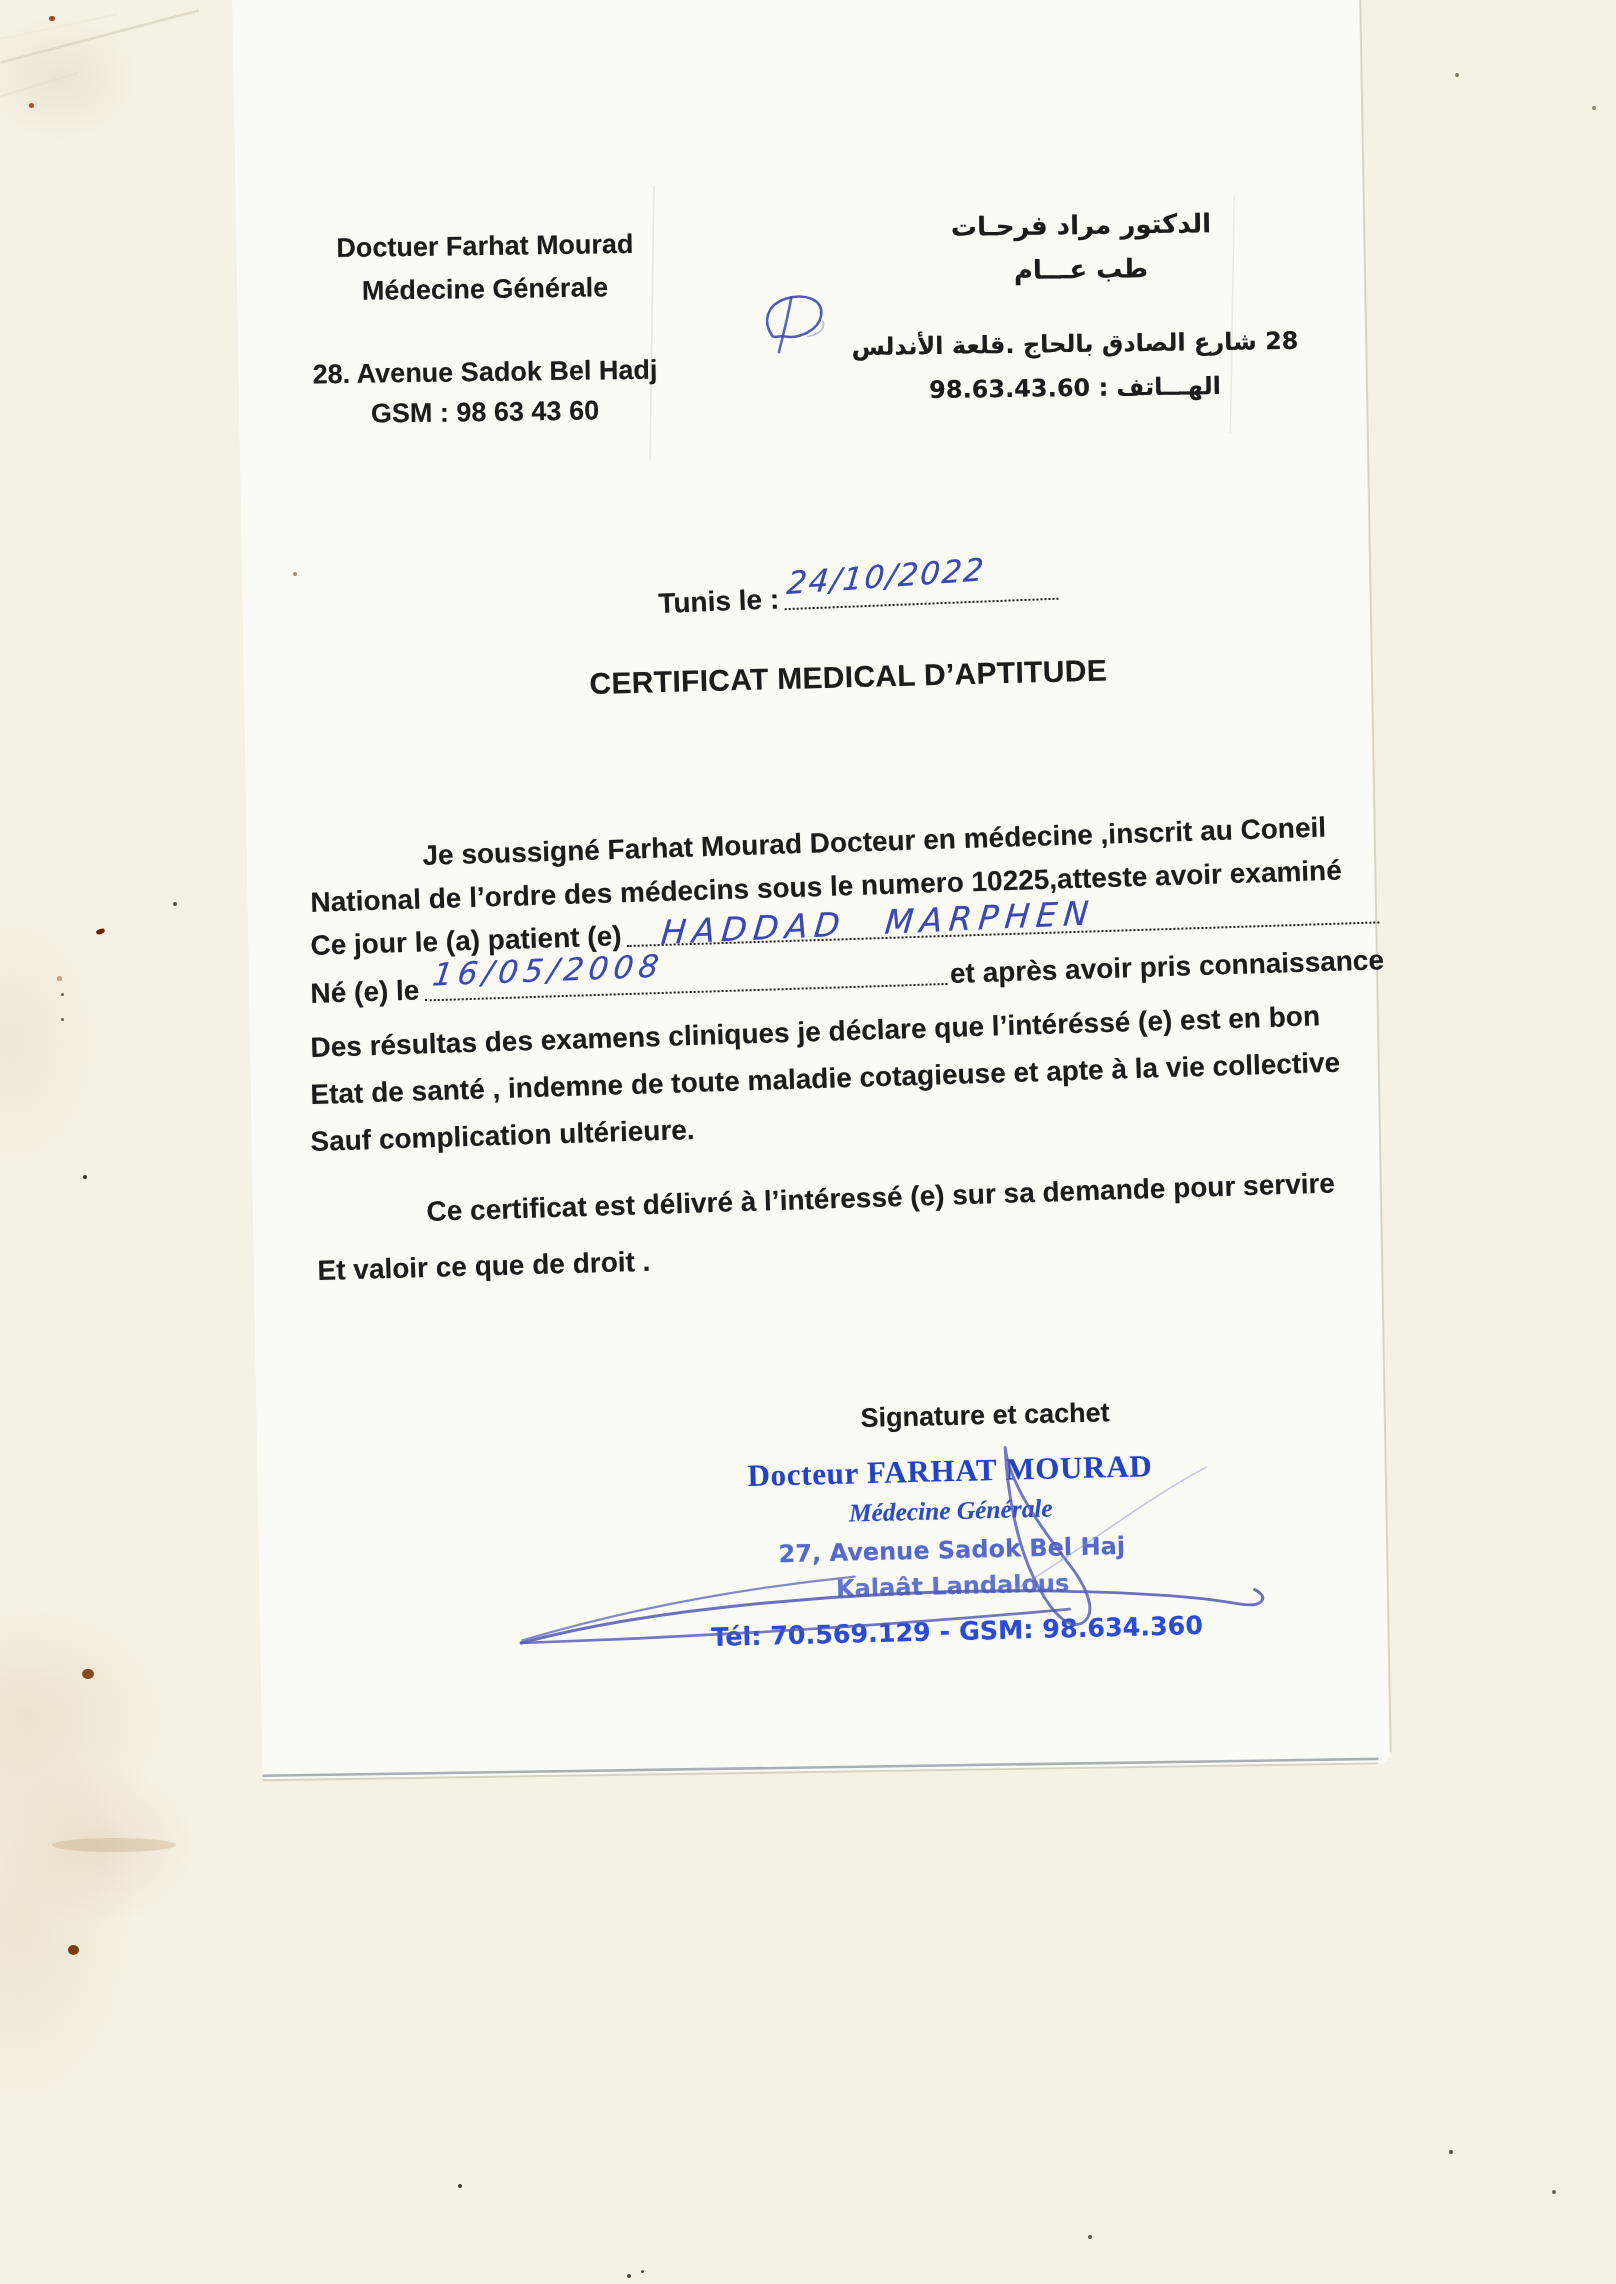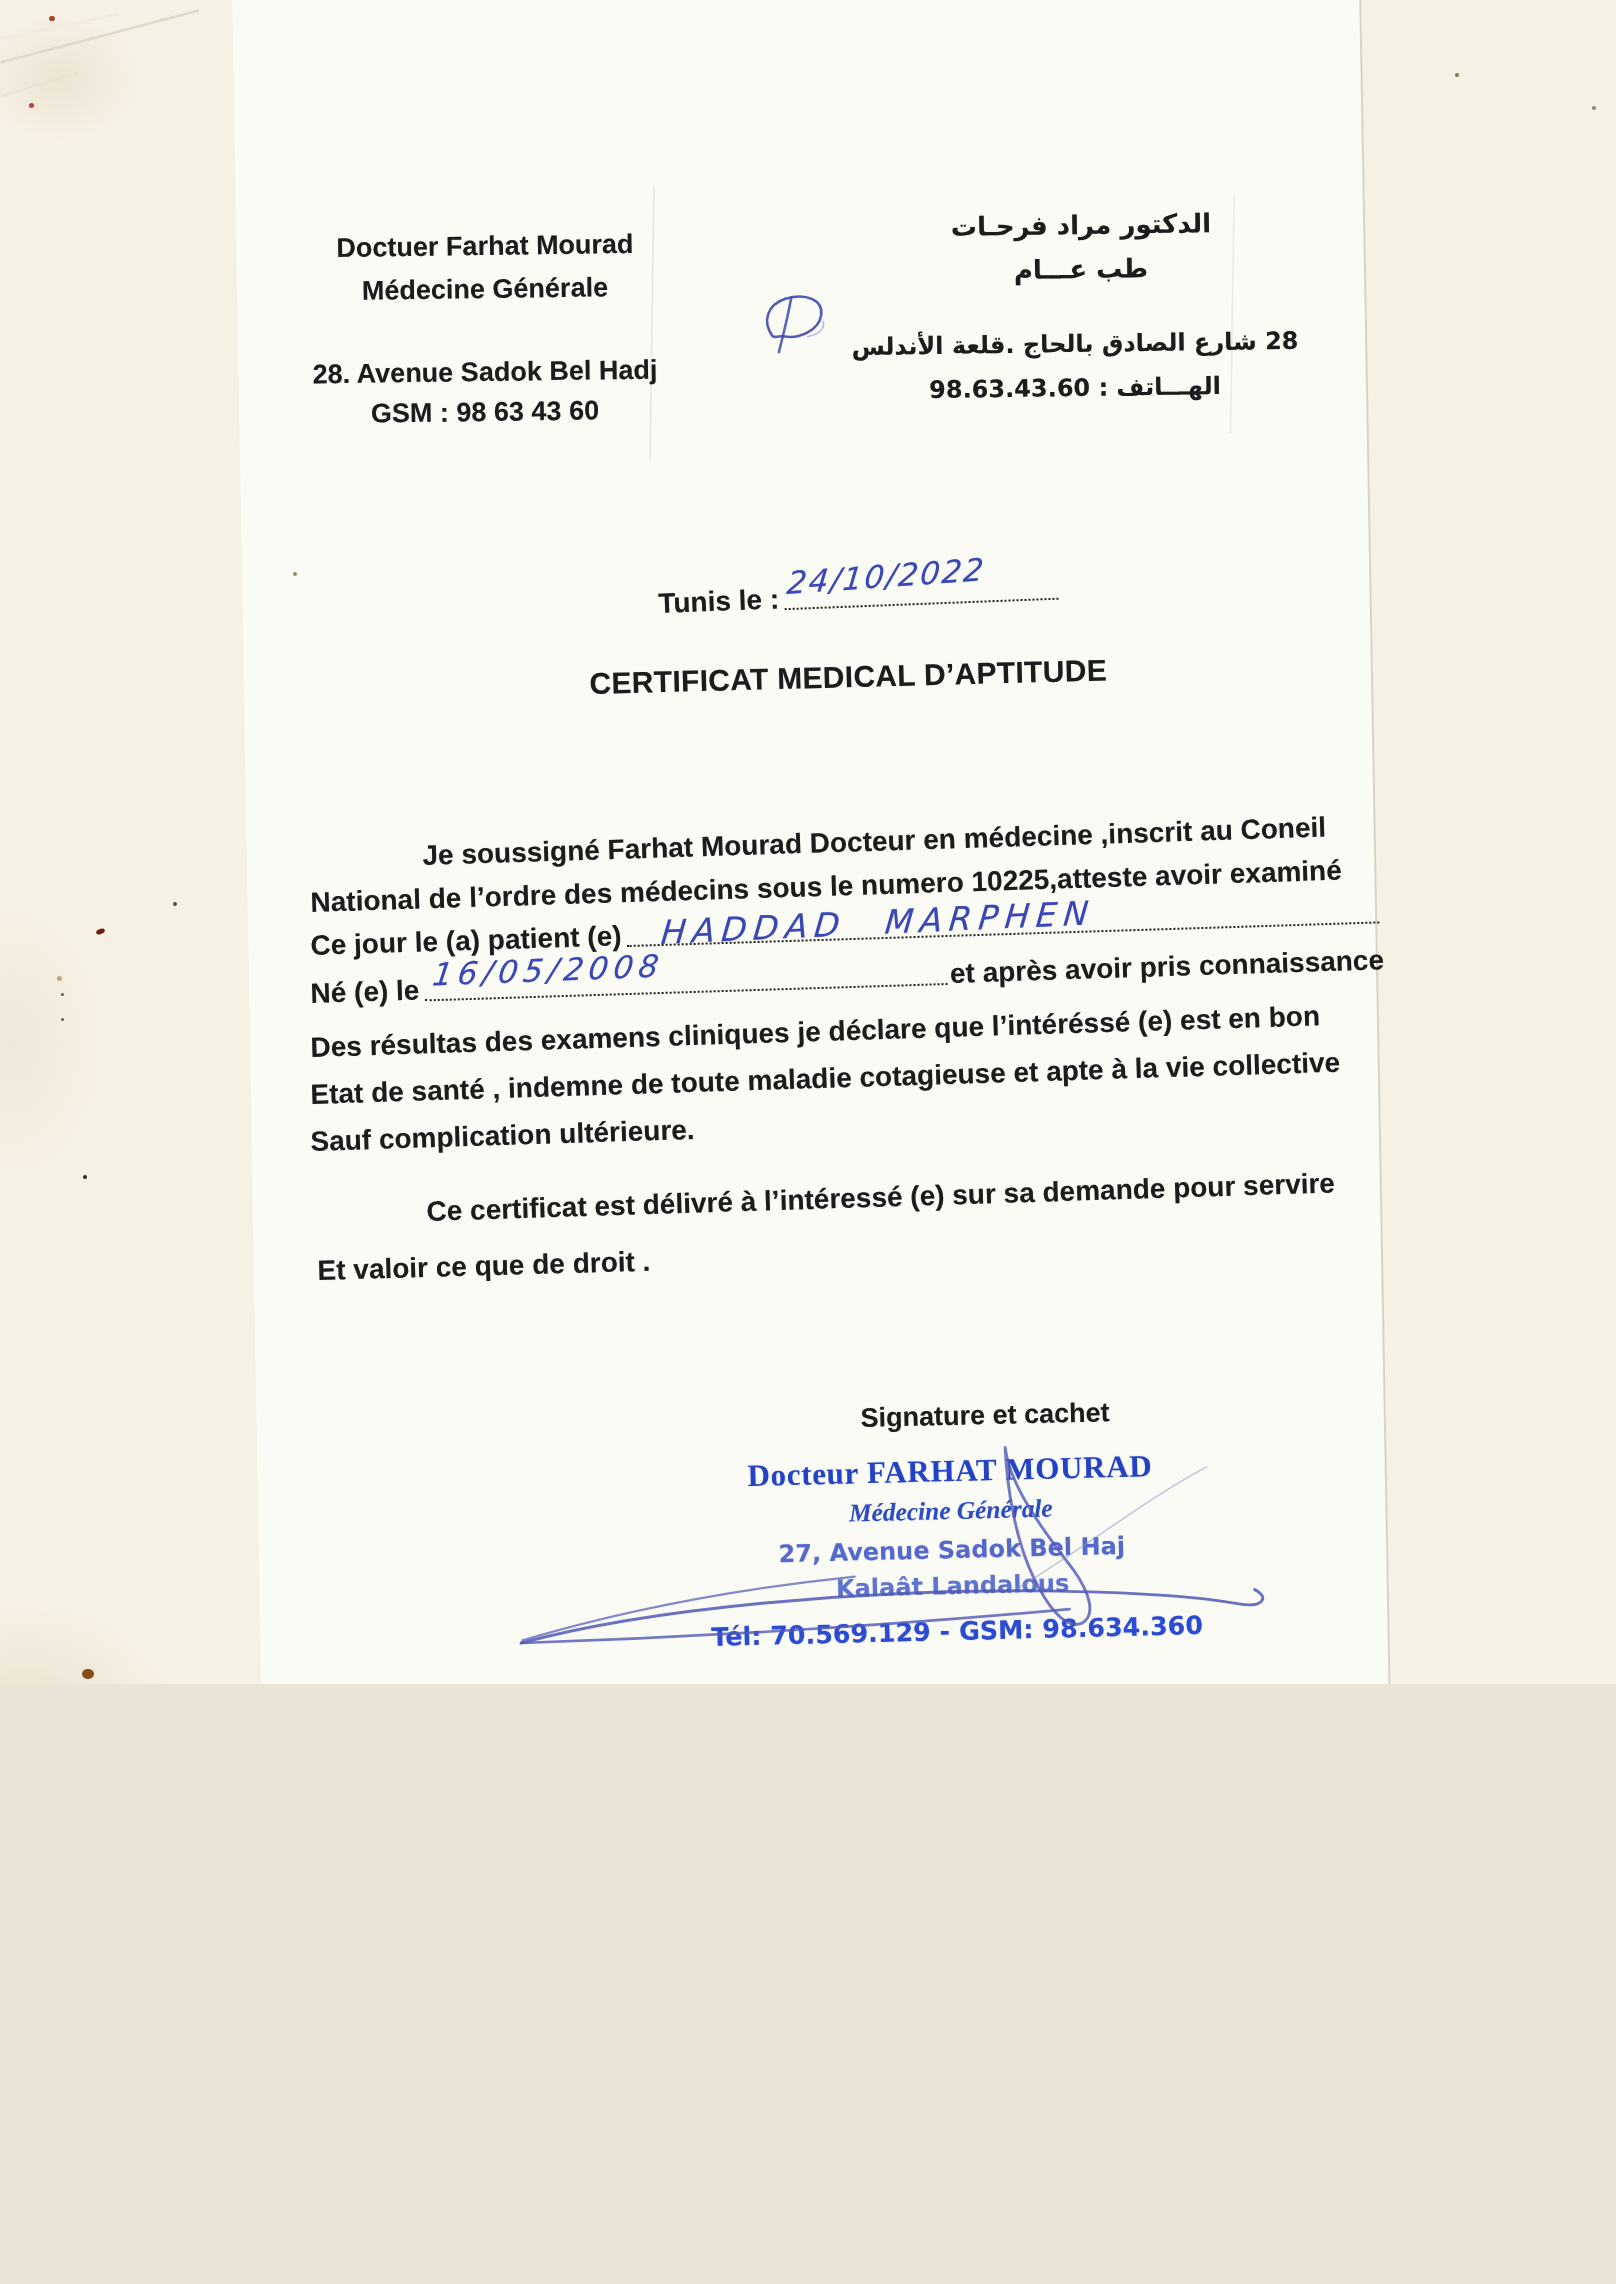--- a/index.html
+++ b/index.html
@@ -1,19 +1,19 @@
 <!DOCTYPE html>
 <html lang="fr" style="font-size:10.4px"><head>
 <meta charset="utf-8">
 <title>Certificat Medical d'Aptitude — scan</title>
 <style>
   html,body{margin:0;padding:0;background:#e9e4d6;}
   #canvas{
     position:relative;
-    width:1616px;height:1684px;
+    width:1616px;height:2284px;
     background:
       radial-gradient(ellipse 208px 169px at 26px 1720px, rgba(196,168,120,.22), rgba(196,168,120,0) 70%),
       radial-gradient(ellipse 169px 274px at 19.5px 1922px, rgba(196,168,120,.18), rgba(196,168,120,0) 70%),
       radial-gradient(ellipse 130px 195px at 13px 1042px, rgba(200,175,130,.14), rgba(200,175,130,0) 70%),
       radial-gradient(ellipse 143px 117px at 98px 1844px, rgba(180,140,90,.16), rgba(180,140,90,0) 70%),
       radial-gradient(ellipse 117px 91px at 59px 78px, rgba(205,190,155,.25), rgba(205,190,155,0) 70%),
       #f6f1e5;
     overflow:hidden;
     font-family:"Liberation Sans", sans-serif;
     color:#1b1b1b;

